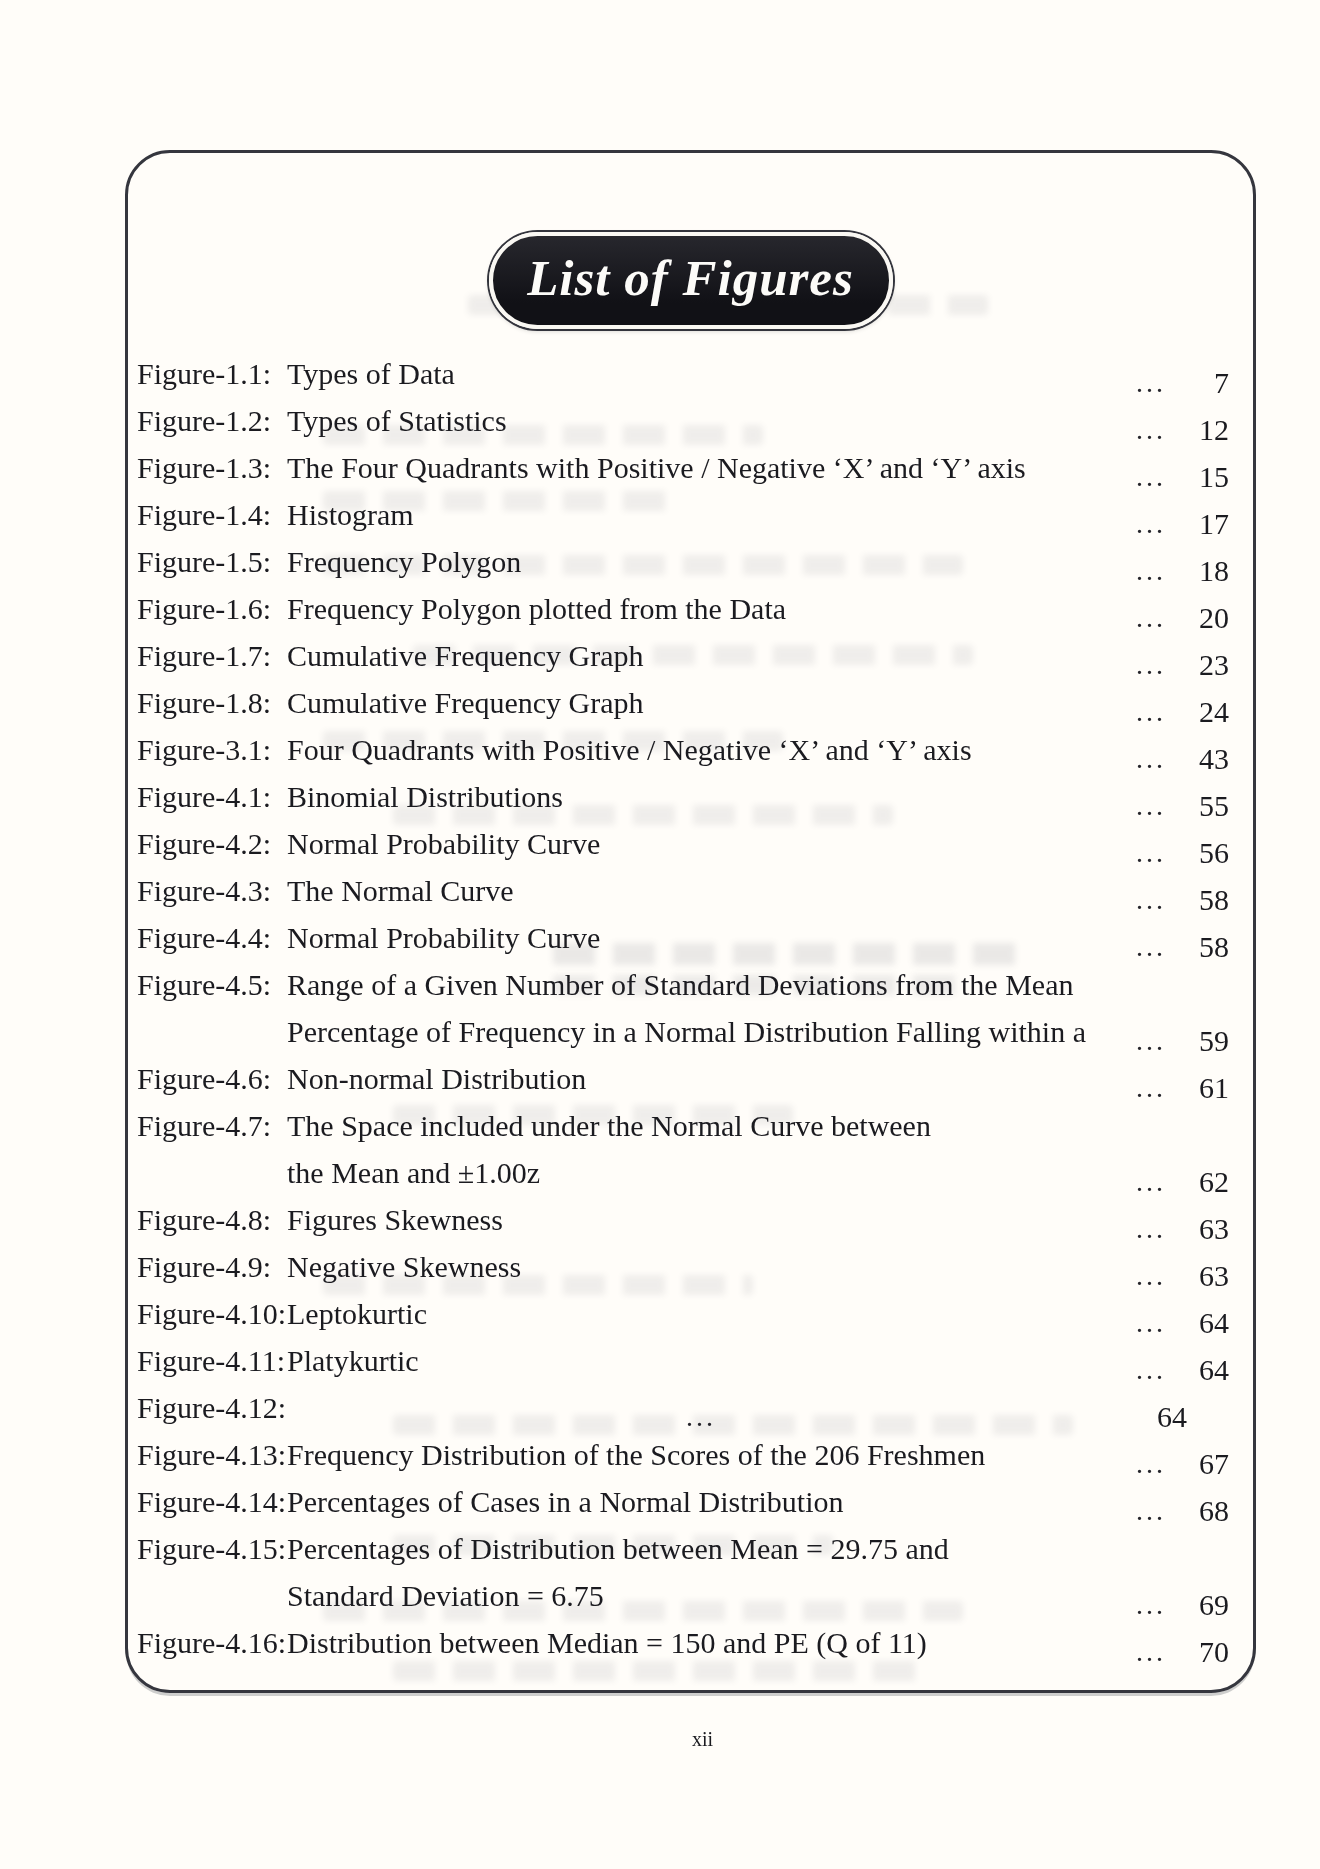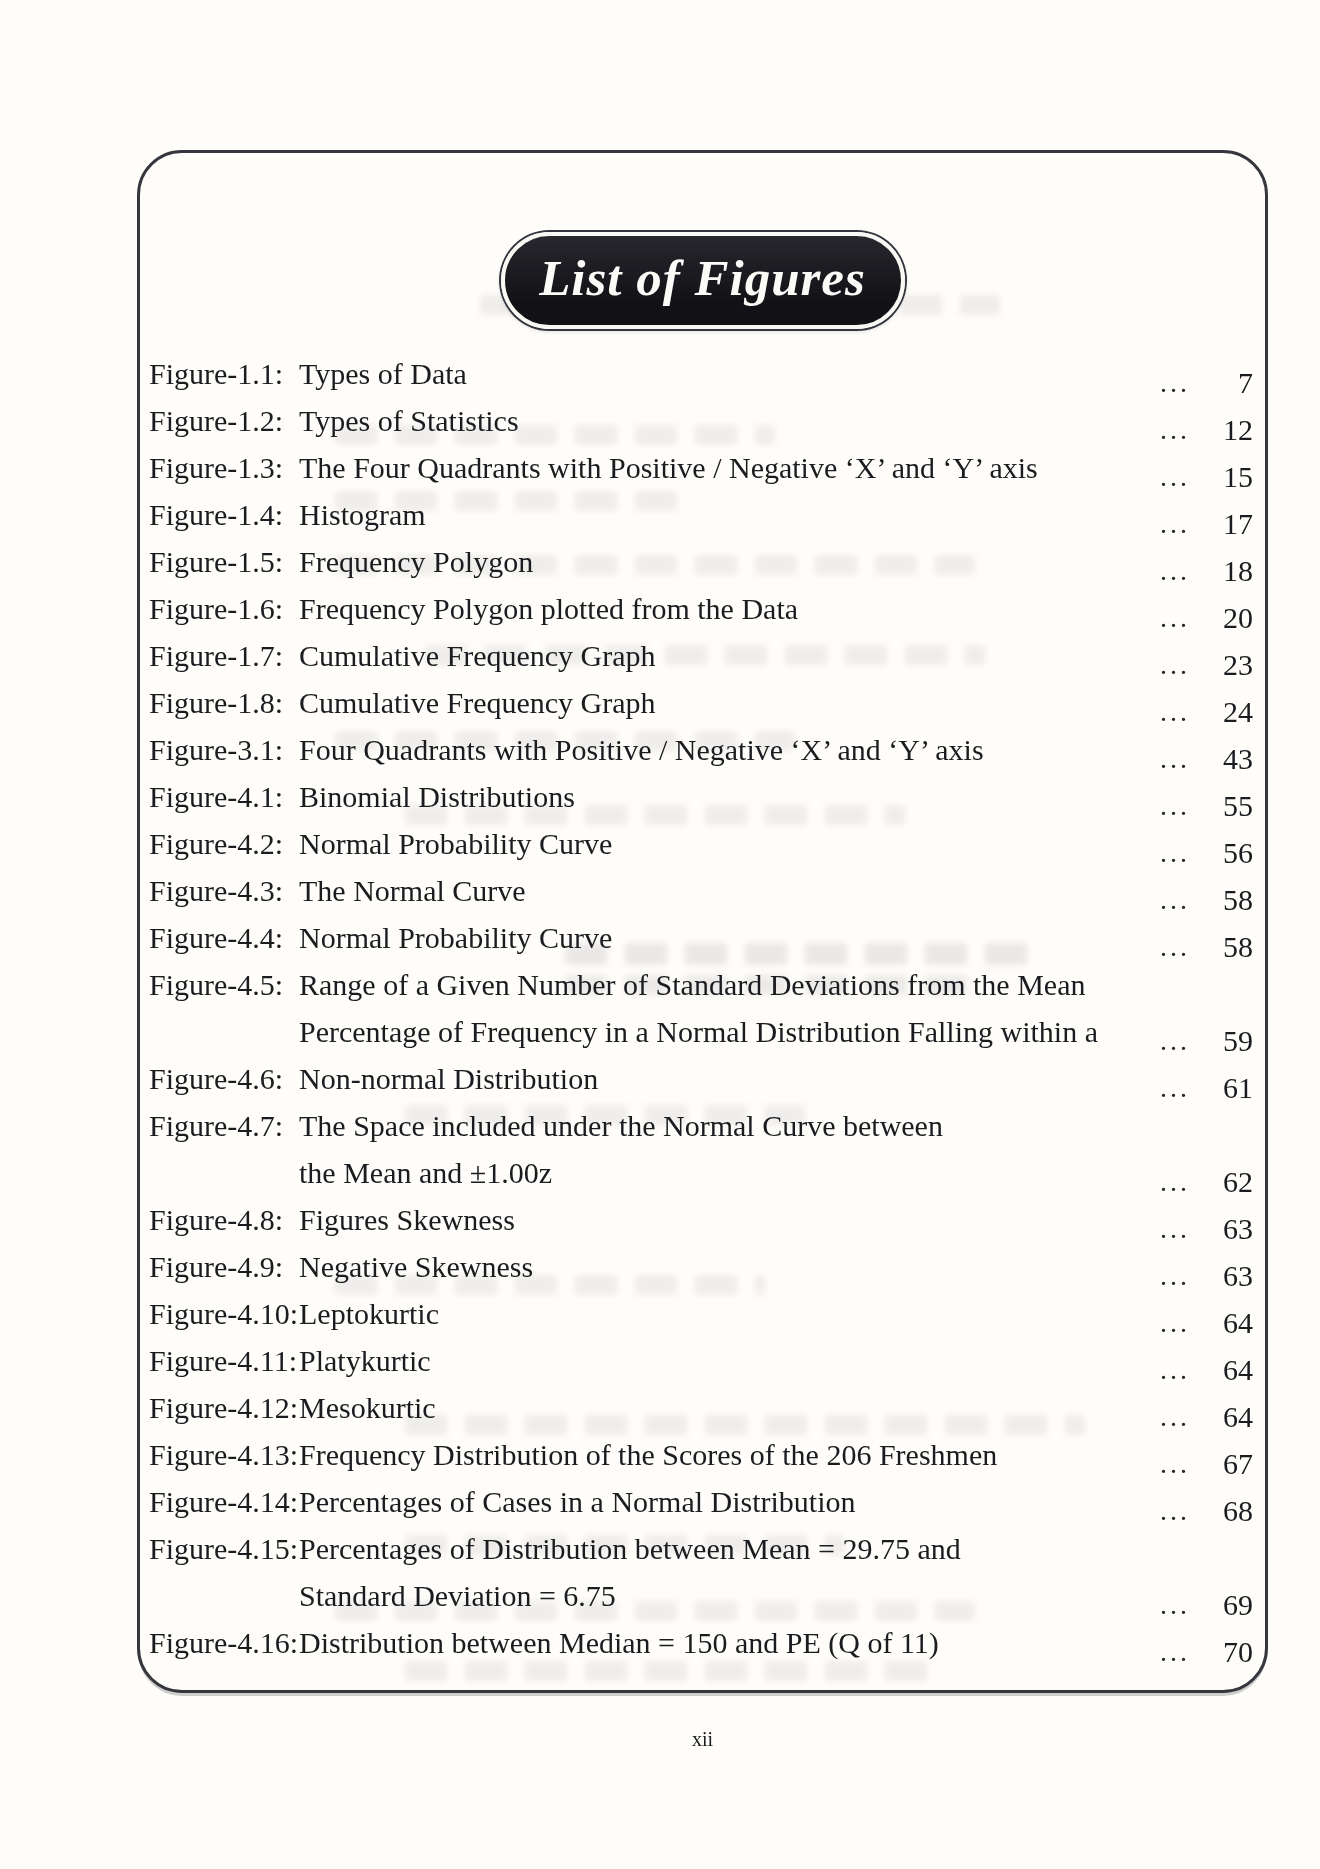--- a/index.html
+++ b/index.html
@@ -5,21 +5,21 @@
   html, body { margin:0; padding:0; }
   body {
     width:1320px; height:1869px;
     position:relative;
     background:#fffdf9;
     font-family:"Liberation Serif", serif;
     color:#1b1b20;
     overflow:hidden;
   }
   .page-box {
-    position:absolute; left:137px; top:150px;
+    position:absolute; left:125px; top:150px;
     width:1131px; height:1543px;
     box-sizing:border-box;
     border:3px solid #35363e;
     border-radius:45px;
     box-shadow:0 4px 0 -1px rgba(80,85,95,.28);
   }
   .title-pill {
     width:404px; height:97px;
     margin:79px auto 0;
     box-sizing:border-box;
@@ -31,21 +31,21 @@
     position:relative; z-index:2;
   }
   .title-pill span {
     font-size:51px; font-weight:bold; font-style:italic;
     color:#fcfbf8; letter-spacing:1px;
     padding-bottom:6px;
     white-space:nowrap;
   }
   .figure-list {
     margin-top:21px;
-    padding:0 12px 0 9px;
+    padding:0 24px 0 9px;
     position:relative; z-index:2;
   }
   .figure-row {
     display:grid;
     grid-template-columns:150px 1fr 72px 42px;
     line-height:47px;
     font-size:30px;
   }
   .figure-label { align-self:start; white-space:nowrap; }
   .figure-title { min-width:0; }
@@ -256,23 +256,20 @@
         <div class="figure-row">
     <div class="figure-label">Figure-4.11:</div>
     <div class="figure-title">
             <div>Platykurtic</div>
           </div>
     <div class="dots">...</div>
     <div class="pageno">64</div>
   </div>
         <div class="figure-row">
     <div class="figure-label">Figure-4.12:</div>
-    <div class="figure-title">
-            <div>Mesokurtic</div>
-          </div>
     <div class="dots">...</div>
     <div class="pageno">64</div>
   </div>
         <div class="figure-row">
     <div class="figure-label">Figure-4.13:</div>
     <div class="figure-title">
             <div>Frequency Distribution of the Scores of the 206 Freshmen</div>
           </div>
     <div class="dots">...</div>
     <div class="pageno">67</div>

